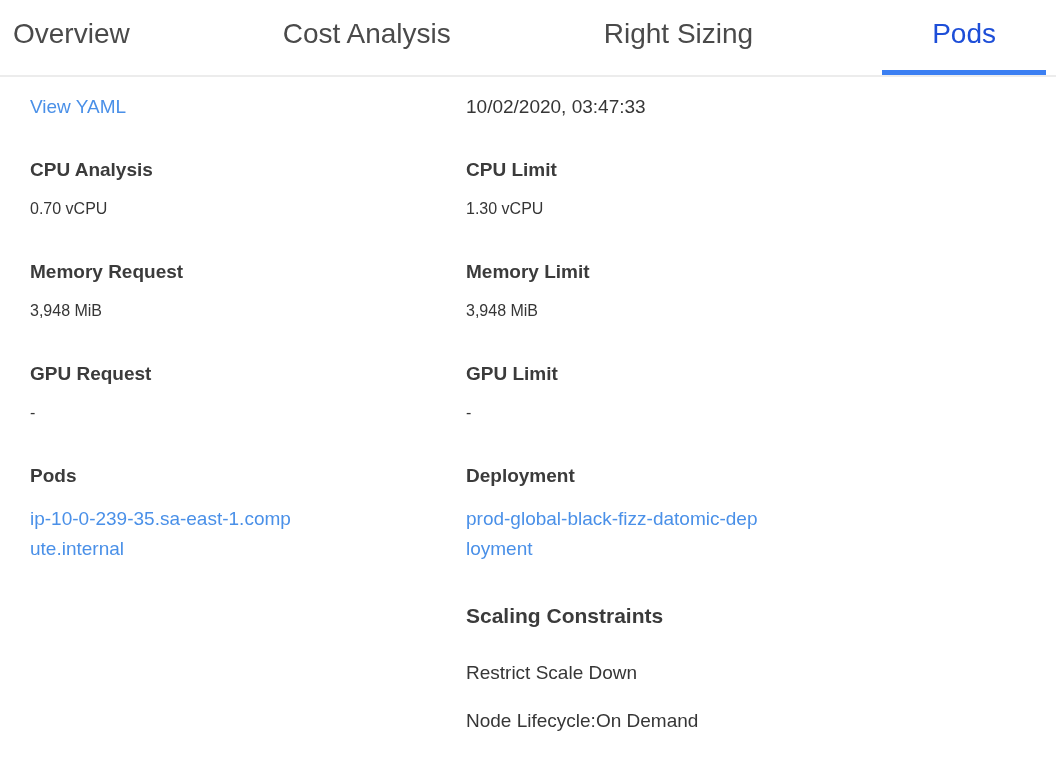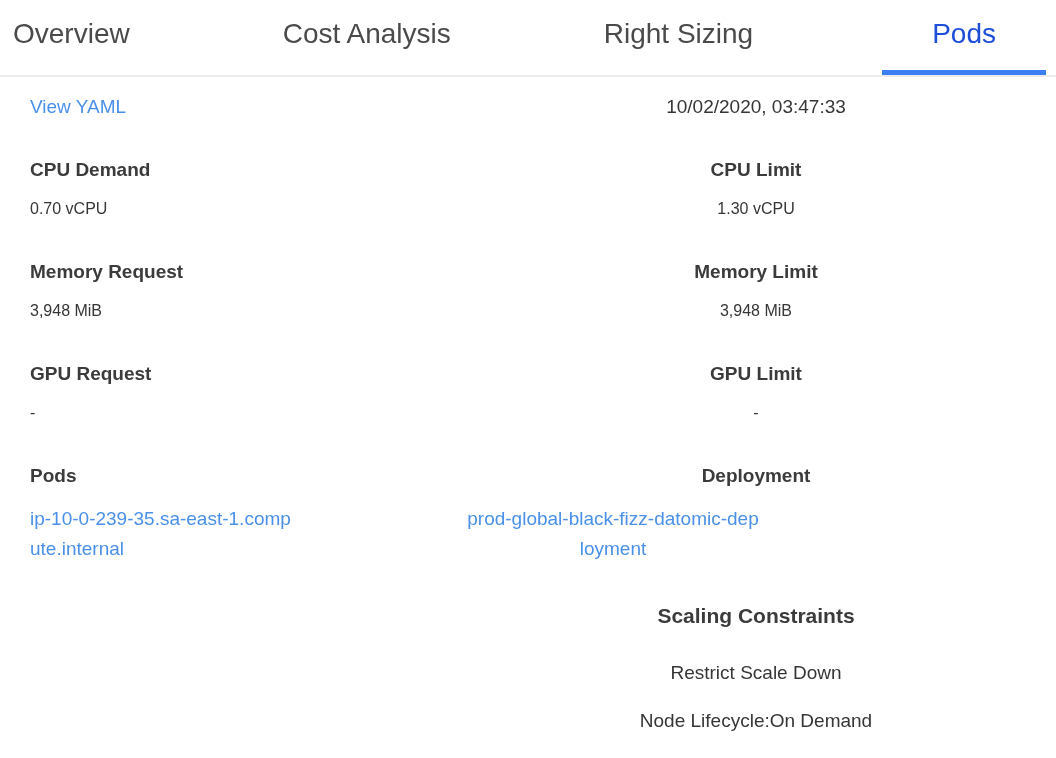--- a/index.html
+++ b/index.html
@@ -44,21 +44,21 @@
     height: 5px;
     background: #3b7ff2;
   }
 
   
   .details {
     display: flex;
     padding: 19px 10px 0 30px;
   }
   .col-left  { width: 436px; flex-shrink: 0; }
-  .col-right { flex: 1; min-width: 0; text-align: center; }
+  .col-right { flex: 1; min-width: 0; }
 
   .row-top {
     font-size: 19px;
     line-height: 22px;
     color: #363636;
     margin-bottom: 41px;
   }
 
   .field { margin-bottom: 41px; }
   .field-label {
@@ -113,21 +113,21 @@
 </nav>
 
 <main class="details">
 
   <div class="col-left">
     <div class="row-top">
       <a class="link">View YAML</a>
     </div>
 
     <div class="field">
-      <div class="field-label">CPU Demand</div>
+      <div class="field-label">CPU Analysis</div>
       <div class="field-value">0.70 vCPU</div>
     </div>
 
     <div class="field">
       <div class="field-label">Memory Request</div>
       <div class="field-value">3,948 MiB</div>
     </div>
 
     <div class="field">
       <div class="field-label">GPU Request</div>

